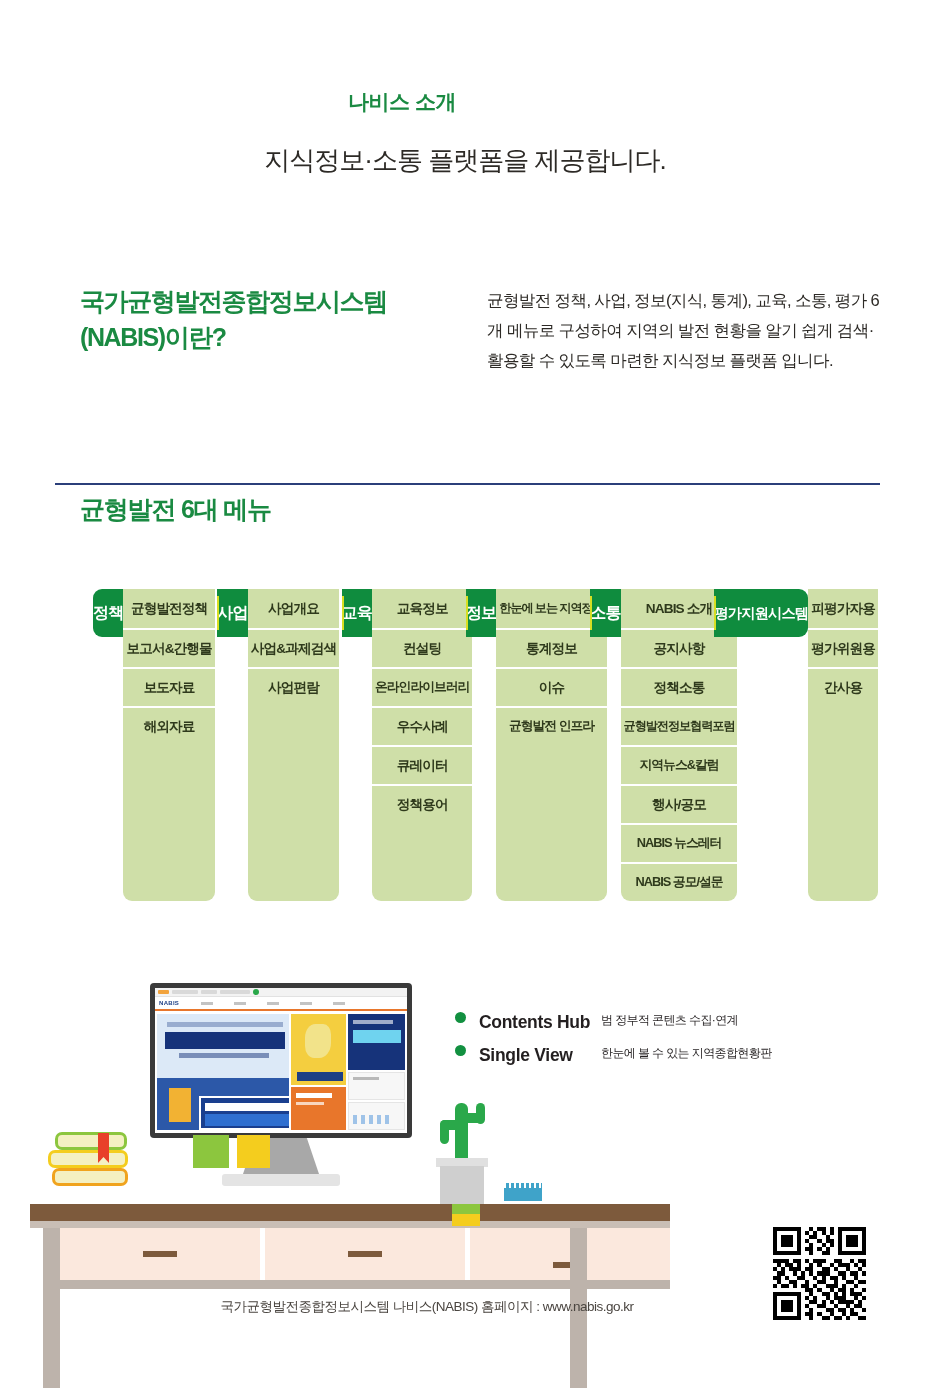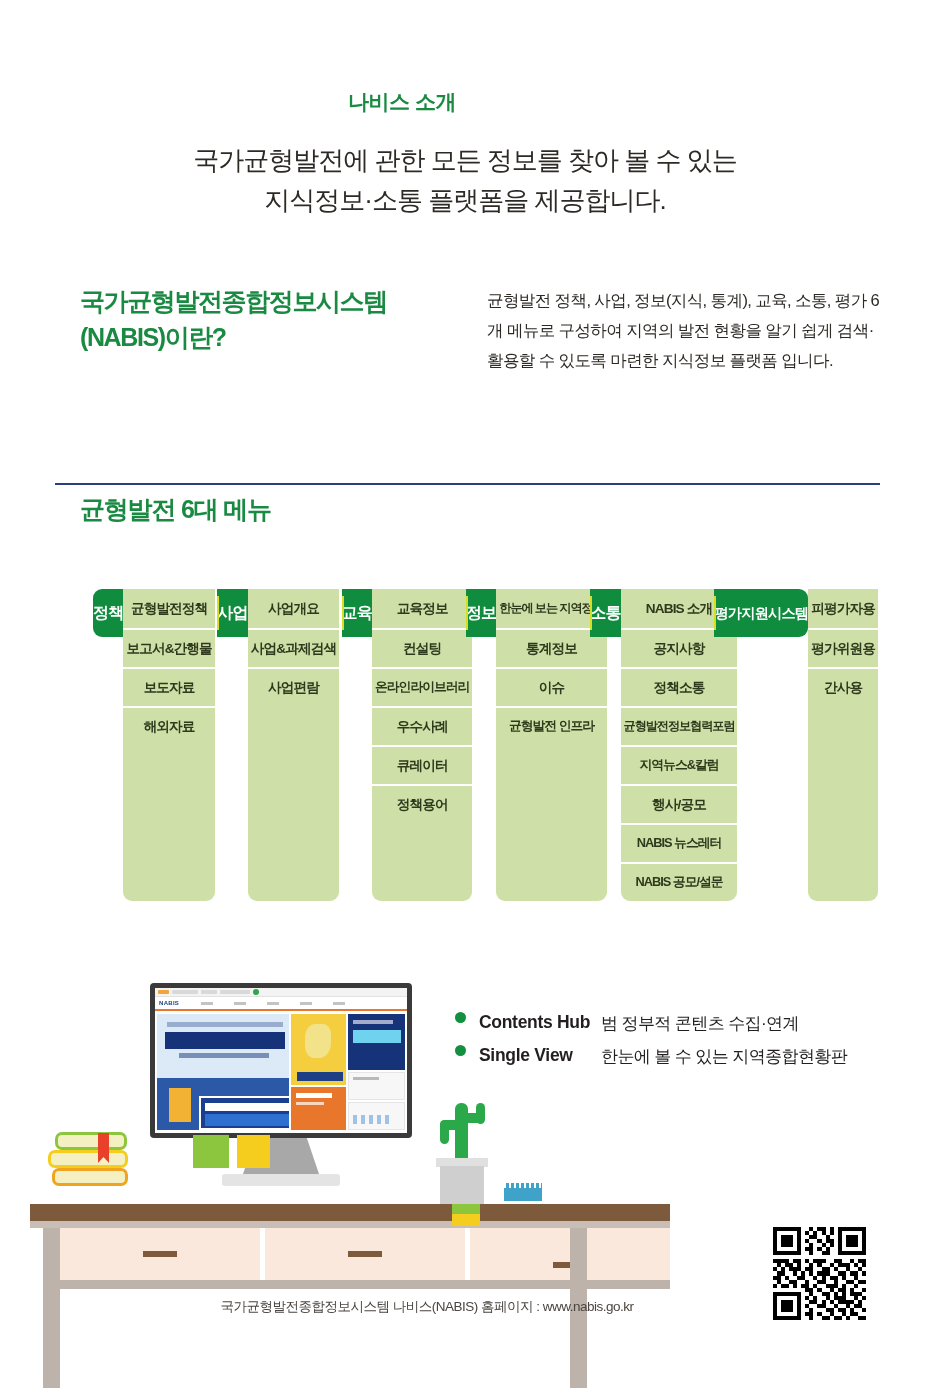--- a/index.html
+++ b/index.html
@@ -109,21 +109,21 @@
   .feature-dot {
     width: 11px; height: 11px; border-radius: 50%;
     background: #129040; margin-right: 13px; flex: none;
   }
   .feature-name {
     width: 122px;
     font-size: 17.5px; font-weight: bold; color: #231f20;
     letter-spacing: -0.3px;
   }
   .feature-desc {
-    font-size: 17px; color: #231f20; letter-spacing: -0.6px;
+    font-size: 12px; color: #231f20; letter-spacing: -0.6px;
   }
 
   
   .scene { position: absolute; left: 0; top: 975px; width: 700px; height: 413px; }
 
   
   .monitor-frame {
     position: absolute; left: 150px; top: 8px;
     width: 262px; height: 155px;
     background: #3a3a3a; border-radius: 4px;
@@ -224,21 +224,20 @@
     text-align: center;
     font-size: 13.5px; color: #4a4540; letter-spacing: -0.5px;
     padding-right: 76px;
   }
 </style>
 </head>
 <body>
 
 <div class="intro-title">나비스 소개</div>
 <div class="intro-lead">
-  <div>국가균형발전에 관한 모든 정보를 찾아 볼 수 있는</div>
   <div>지식정보·소통 플랫폼을 제공합니다.</div>
 </div>
 
 <div class="about-heading">
   <div>국가균형발전종합정보시스템</div>
   <div>(NABIS)이란?</div>
 </div>
 <div class="about-body">균형발전 정책, 사업, 정보(지식, 통계), 교육, 소통, 평가 6개 메뉴로 구성하여 지역의 발전 현황을 알기 쉽게 검색·활용할 수 있도록 마련한 지식정보 플랫폼 입니다.</div>
 
 <div class="divider"></div>

